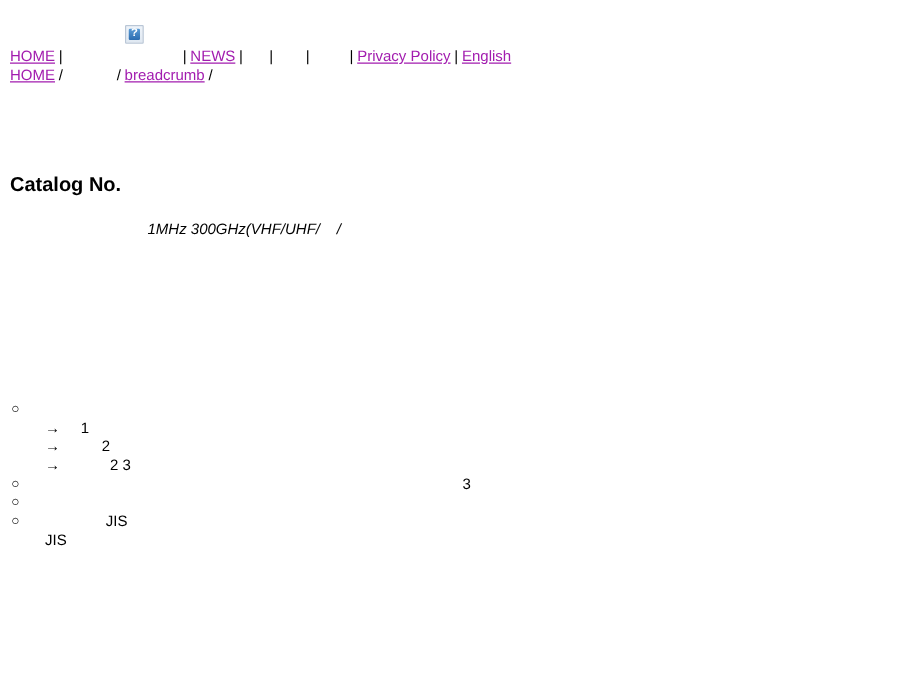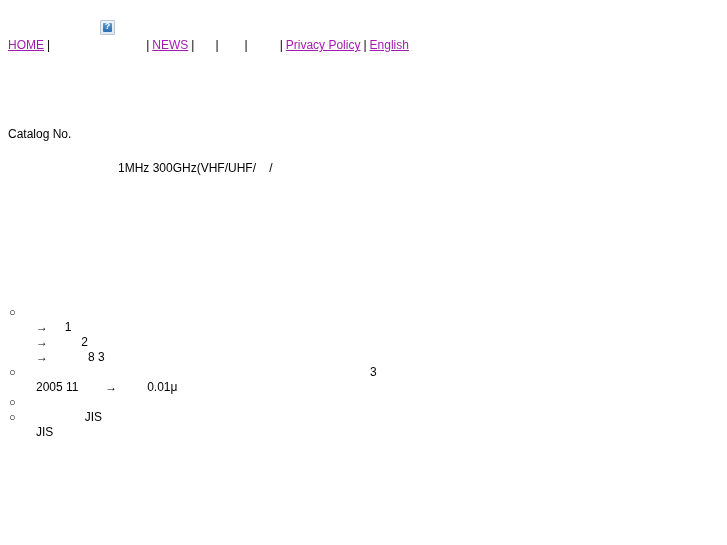--- a/index.html
+++ b/index.html
@@ -102,30 +102,31 @@
   }
   .crumb-sep {
     color: #000000;
     padding: 0 3px;
   }
 
   
   .spacer-a { height: 74px; }
   .catalog {
     padding-left: 8px;
-    font-weight: normal;
-    font-size: 12px;
+    font-weight: bold;
+    font-size: 16px;
     line-height: 14px;
   }
   .spacer-b { height: 20px; }
   .spec-line {
     padding-left: 118px;
     font-size: 12px;
     line-height: 14px;
     white-space: pre;
+    font-style: italic;
   }
   .spacer-c { height: 130px; }
 
   
   .blist {
     font-size: 12px;
     line-height: 15px;
   }
   .bullet-row {
     position: relative;
@@ -178,42 +179,42 @@
   <span class="broken-img">
     <span class="inner"></span>
     <span class="qm">?</span>
   </span>
 </div>
 
 <div class="nav-wrap">
 
   <div class="nav-row"><a class="lnk" href="#">HOME</a><span class="sep">|</span><a class="lnk blank-long" href="#"></a><span class="sep">|</span><a class="lnk" href="#">NEWS</a><span class="sep">|</span><a class="lnk blank-s1" href="#"></a><span class="sep">|</span><a class="lnk blank-s2" href="#"></a><span class="sep">|</span><a class="lnk blank-s3" href="#"></a><span class="sep">|</span><a class="lnk" href="#">Privacy Policy</a><span class="sep">|</span><a class="lnk" href="#">English</a></div>
 
+  <div class="crumb-row"><a class="lnk" href="#">HOME</a><span class="crumb-sep">/</span><a class="lnk blank-mid" href="#"></a><span class="crumb-sep">/</span><a class="lnk" href="#">breadcrumb</a><span class="crumb-sep">/</span></div>
 
 </div>
 
 <div class="spacer-a"></div>
 
 <div class="catalog">Catalog No.</div>
 
 <div class="spacer-b"></div>
 
 <div class="spec-line">1MHz 300GHz(VHF/UHF/    /</div>
 
 <div class="spacer-c"></div>
 
 <div class="blist">
 
   <div class="bullet-row"><span class="marker">○</span><span></span></div>
   <div class="sub-row"><span class="arrow">→</span><span>     1</span></div>
   <div class="sub-row"><span class="arrow">→</span><span>          2</span></div>
-  <div class="sub-row"><span class="arrow">→</span><span>            8 3</span></div>
+  <div class="sub-row"><span class="arrow">→</span><span>            2 3</span></div>
 
   <div class="bullet-row"><span class="marker">○</span><span></span><span class="rightnum">3</span></div>
-  <div class="plain-row"><span>2005 11        →         0.01μ</span></div>
 
   <div class="bullet-row"><span class="marker">○</span></div>
 
   <div class="bullet-row"><span class="marker">○</span><span>                 JIS</span></div>
   <div class="plain-row"><span>JIS</span></div>
 
 </div>
 
 <div class="bottom-cut">   </div>
 

